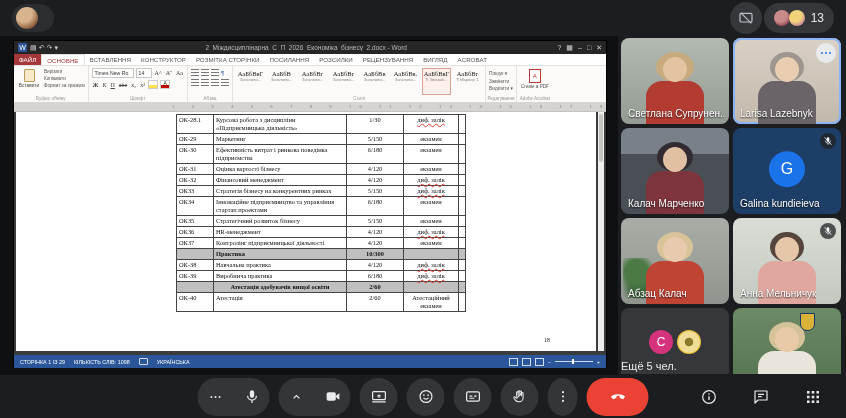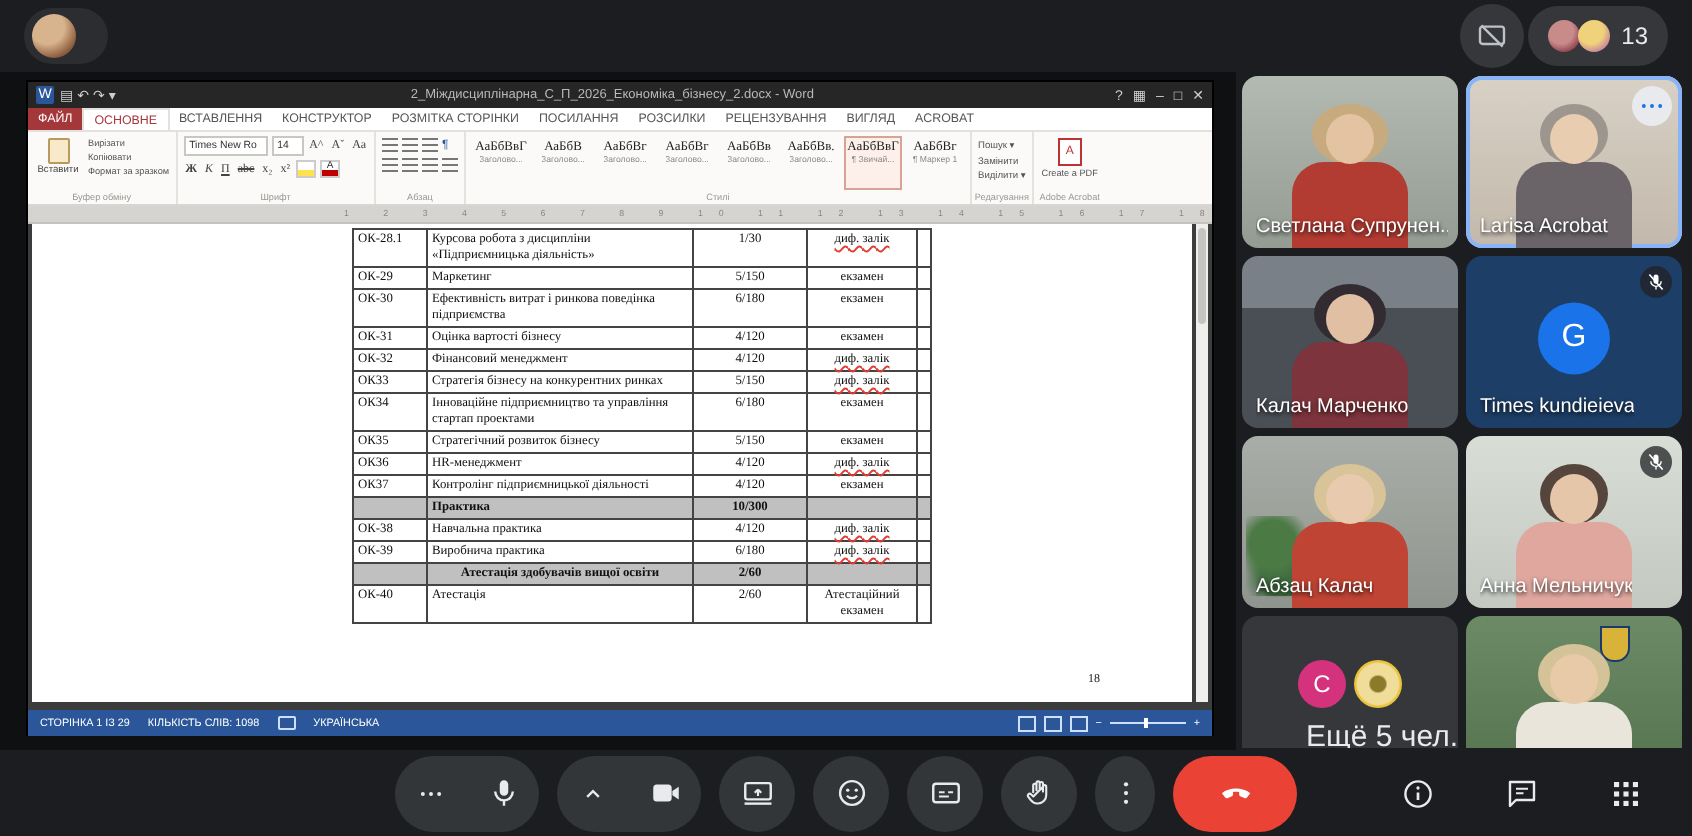--- a/index.html
+++ b/index.html
@@ -130,21 +130,21 @@
   .t-avatar{background:#1d3e66;}
   .letter-circle{position:absolute;left:50%;top:50%;transform:translate(-50%,-55%);width:36px;height:36px;
         border-radius:50%;background:#1a73e8;color:#fff;font-size:16px;display:flex;align-items:center;
         justify-content:center;}
   .t-overflow{background:#35373a;}
   .ovf-avatars{position:absolute;left:0;right:0;top:22px;display:flex;justify-content:center;}
   .ovf-a{width:24px;height:24px;border-radius:50%;display:flex;align-items:center;justify-content:center;
         font-size:12px;color:#fff;}
   .ovf-a.c1{background:#d5327d;}
   .ovf-a.c2{background:radial-gradient(circle at 50% 50%,#8a7a2a 0 22%,#f1dd9a 28% 60%,#e8c33a 66%);margin-left:4px;}
-  .ovf-label{position:absolute;left:0;right:0;top:52px;text-align:right;font-size:15px;color:#e8eaed;}
+  .ovf-label{position:absolute;left:0;right:0;top:52px;text-align:left;font-size:11px;color:#e8eaed;}
   .badge{position:absolute;top:5px;right:5px;width:16px;height:16px;border-radius:50%;
         background:rgba(32,33,36,.75);display:flex;align-items:center;justify-content:center;color:#fff;}
   .menu-btn{position:absolute;top:5px;right:5px;width:20px;height:20px;border-radius:50%;background:#e8eaed;
         display:flex;align-items:center;justify-content:center;color:#1a73e8;border:0;}
   
   .controlbar{position:absolute;left:0;right:0;bottom:0;height:43px;background:#1b1d20;}
   .cb-left{position:absolute;left:16px;top:0;bottom:0;display:flex;align-items:center;gap:10px;
         font-size:13px;color:#e8eaed;}
   .cb-sep{width:1px;height:14px;background:#5f6368;}
   .door-btn{width:28px;height:28px;border-radius:9px;background:#5c4023;border:0;color:#efc997;
@@ -459,42 +459,42 @@
           <div class="head"></div>
         </div>
         <span class="tlabel">Светлана Супрунен...</span>
       </div>
       <div class="tile v-larisa active">
         <div class="person">
           <div class="hair"></div>
           <div class="torso"></div>
           <div class="head"></div>
         </div>
-        <span class="tlabel">Larisa Acrobat</span>
+        <span class="tlabel">Larisa Lazebnyk</span>
         <button class="menu-btn">
           <span class="ic">
             <svg width="14" height="14" viewBox="0 0 24 24">
               <circle cx="5" cy="12" r="1.7" fill="currentColor"></circle>
               <circle cx="12" cy="12" r="1.7" fill="currentColor"></circle>
               <circle cx="19" cy="12" r="1.7" fill="currentColor"></circle>
             </svg>
           </span>
         </button>
       </div>
       <div class="tile v-olga">
         <div class="person">
           <div class="hair"></div>
           <div class="torso"></div>
           <div class="head"></div>
         </div>
         <span class="tlabel">Калач Марченко</span>
       </div>
       <div class="tile t-avatar">
         <div class="letter-circle">G</div>
-        <span class="tlabel">Times kundieieva</span>
+        <span class="tlabel">Galina kundieieva</span>
         <span class="badge">
           <span class="ic">
             <svg width="10" height="10" viewBox="0 0 24 24">
               <path d="M12 3a3 3 0 0 1 3 3v5a3 3 0 0 1-6 0V6a3 3 0 0 1 3-3z" fill="currentColor"></path>
               <path d="M5.8 11a6.2 6.2 0 0 0 12.4 0" fill="none" stroke="currentColor" stroke-width="1.7"></path>
               <line x1="12" y1="17.4" x2="12" y2="21" stroke="currentColor" stroke-width="1.7"></line>
               <line x1="4" y1="3" x2="20" y2="21" stroke="currentColor" stroke-width="2"></line>
             </svg>
           </span>
         </span>

